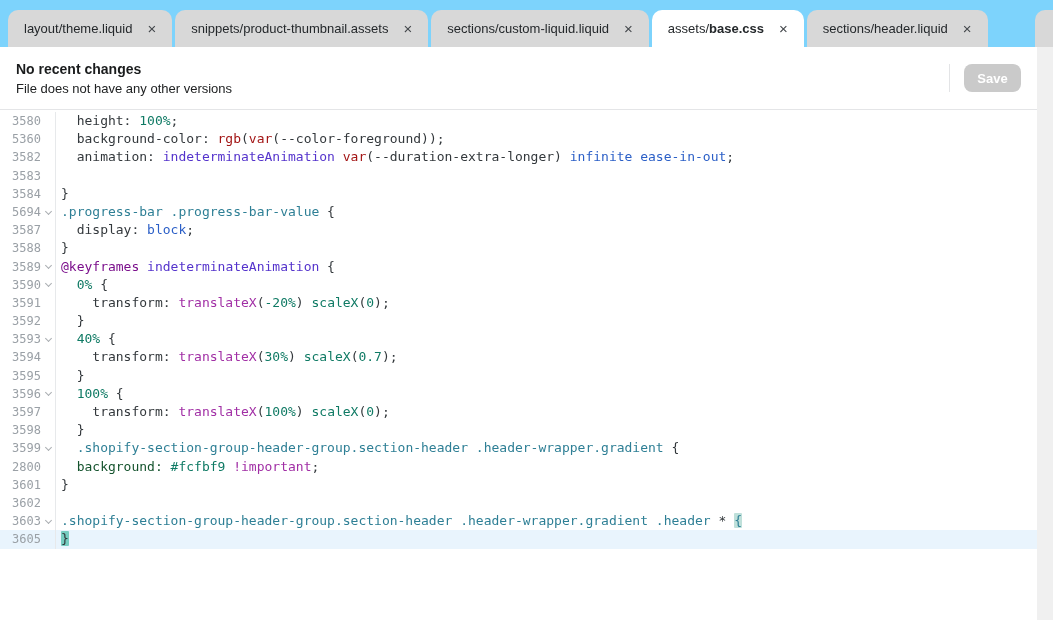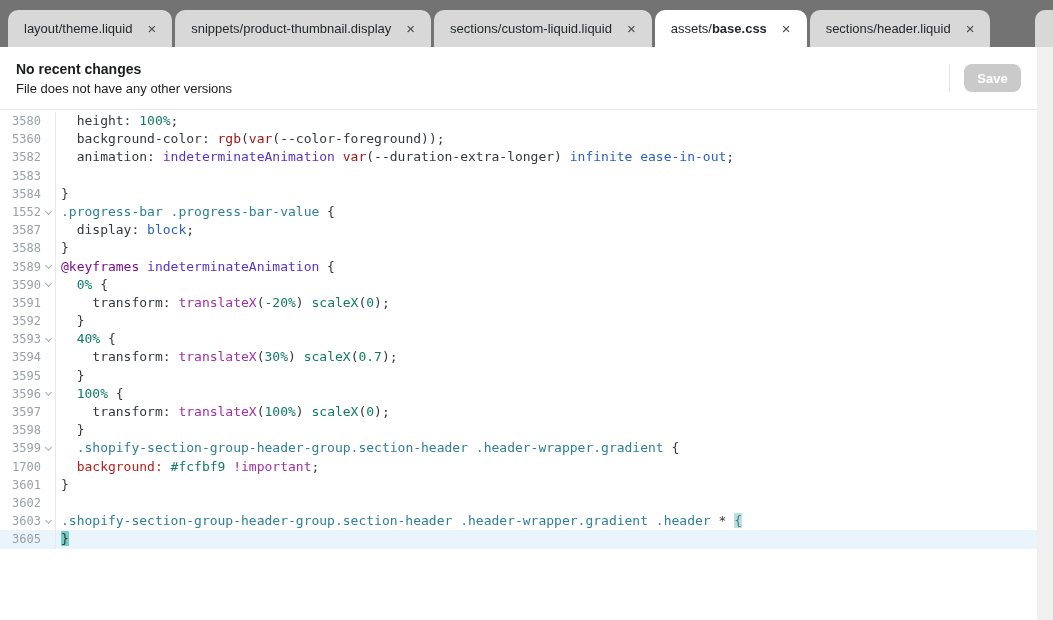--- a/index.html
+++ b/index.html
@@ -1,21 +1,21 @@
 <!DOCTYPE html>
 <html><head>
 <meta charset="utf-8">
 <style>
   * { margin:0; padding:0; box-sizing:border-box; }
   html,body { width:1053px; height:620px; overflow:hidden; background:#fff;
               font-family:"Liberation Sans","DejaVu Sans",sans-serif; }
   .app { position:relative; width:1053px; height:620px; }
 
   
-  .tabbar { position:relative; height:47px; background:#737373; display:flex;
+  .tabbar { position:relative; height:47px; background:#7dd3fc; display:flex;
             align-items:flex-end; padding-left:8px; }
   .tab { height:37px; display:flex; align-items:center; background:#d8d8d8;
          border-radius:10px 10px 0 0; padding:0 16px; margin-right:3px;
          font-size:13px; color:#24282b; white-space:nowrap; cursor:default; }
   .tab.active { background:#ffffff; }
   .tab .bold { font-weight:700; }
   .tab-close { margin-left:15px; font-size:15px; line-height:1; color:#43474b; }
   .tab-sliver { position:absolute; right:0; top:10px; width:18px; height:37px;
                 background:#d8d8d8; border-radius:10px 0 0 0; }
 
@@ -58,21 +58,21 @@
 <body>
 
 <div class="app">
 
   <div class="tabbar">
     <div class="tab">
       <span>layout/theme.liquid</span>
       <span class="tab-close">×</span>
     </div>
     <div class="tab">
-      <span>snippets/product-thumbnail.display</span>
+      <span>snippets/product-thumbnail.assets</span>
       <span class="tab-close">×</span>
     </div>
     <div class="tab">
       <span>sections/custom-liquid.liquid</span>
       <span class="tab-close">×</span>
     </div>
     <div class="tab active">
       <span><span>assets/</span><span class="bold">base.css</span></span>
       <span class="tab-close">×</span>
     </div>
@@ -125,21 +125,21 @@
         </div>
         <div class="row">
           <div class="gut">
             <span class="lnum">3584</span>
             <span class="foldw"></span>
           </div>
           <div class="code"><span style="color: rgb(51, 56, 60);">}</span></div>
         </div>
         <div class="row">
           <div class="gut">
-            <span class="lnum">1552</span>
+            <span class="lnum">5694</span>
             <span class="foldw">
               <span class="fold"></span>
             </span>
           </div>
           <div class="code"><span style="color: rgb(46, 127, 149);">.progress-bar</span><span style="color: rgb(51, 56, 60);"> </span><span style="color: rgb(46, 127, 149);">.progress-bar-value</span><span style="color: rgb(51, 56, 60);"> {</span></div>
         </div>
         <div class="row">
           <div class="gut">
             <span class="lnum">3587</span>
             <span class="foldw"></span>
@@ -235,24 +235,24 @@
           <div class="gut">
             <span class="lnum">3599</span>
             <span class="foldw">
               <span class="fold"></span>
             </span>
           </div>
           <div class="code"><span style="color: rgb(51, 56, 60);">  </span><span style="color: rgb(46, 127, 149);">.shopify-section-group-header-group.section-header</span><span style="color: rgb(51, 56, 60);"> </span><span style="color: rgb(46, 127, 149);">.header-wrapper.gradient</span><span style="color: rgb(51, 56, 60);"> {</span></div>
         </div>
         <div class="row">
           <div class="gut">
-            <span class="lnum">1700</span>
-            <span class="foldw"></span>
-          </div>
-          <div class="code"><span style="color: #b91c1c;">  background: </span><span style="color: rgb(15, 122, 100);">#fcfbf9</span><span style="color: rgb(51, 56, 60);"> </span><span style="color: rgb(161, 47, 165);">!important</span><span style="color: rgb(51, 56, 60);">;</span></div>
+            <span class="lnum">2800</span>
+            <span class="foldw"></span>
+          </div>
+          <div class="code"><span style="color: #14532d;">  background: </span><span style="color: rgb(15, 122, 100);">#fcfbf9</span><span style="color: rgb(51, 56, 60);"> </span><span style="color: rgb(161, 47, 165);">!important</span><span style="color: rgb(51, 56, 60);">;</span></div>
         </div>
         <div class="row">
           <div class="gut">
             <span class="lnum">3601</span>
             <span class="foldw"></span>
           </div>
           <div class="code"><span style="color: rgb(51, 56, 60);">}</span></div>
         </div>
         <div class="row">
           <div class="gut">

